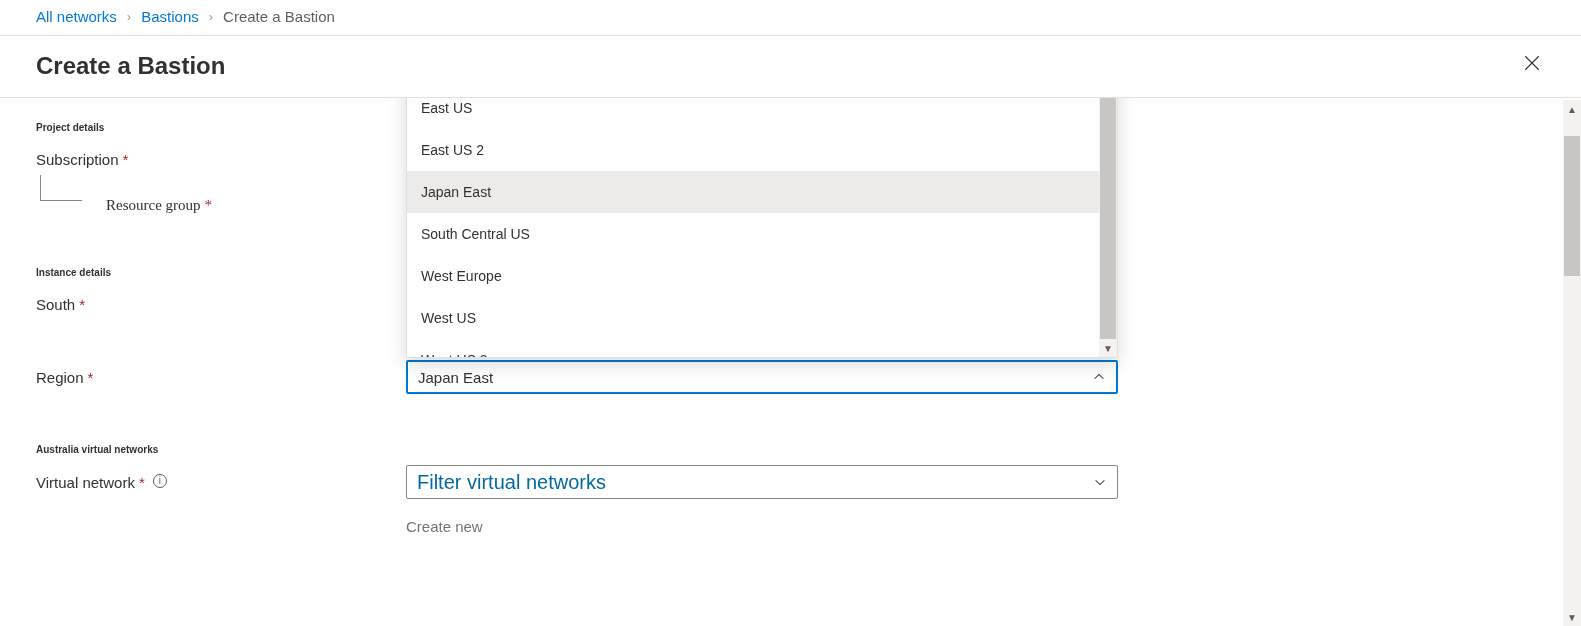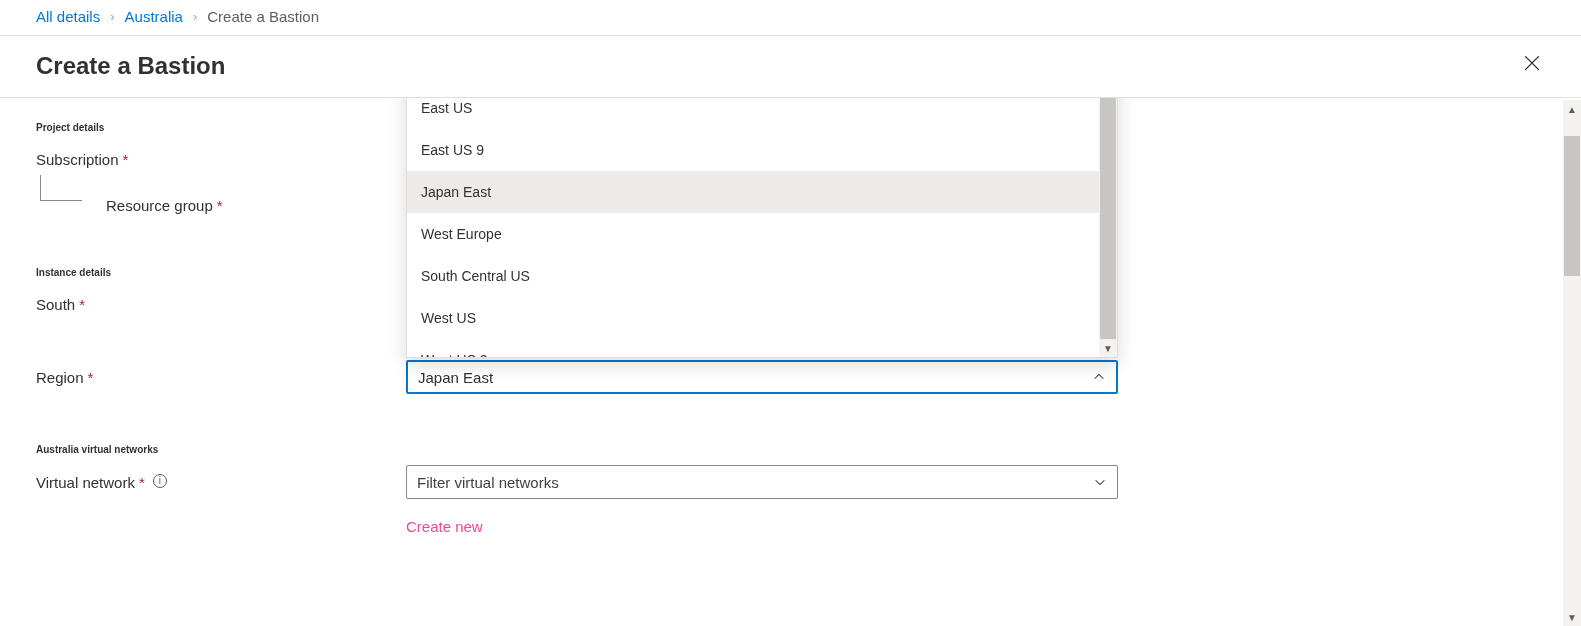--- a/index.html
+++ b/index.html
@@ -72,21 +72,21 @@
   .tree-connector {
     display:inline-block;
     width: 42px;
     height: 26px;
     border-left: 1px solid #8a8886;
     border-bottom: 1px solid #8a8886;
     margin-right: 20px;
     margin-top: -22px;
     margin-left: 4px;
   }
-  .rg-row { margin-top: 0; margin-bottom: 46px; }
+  .rg-row { margin-top: 0; margin-bottom: 46px; font-family: Liberation Serif, serif; }
   .field-control {
     width: 712px;
     position: relative;
   }
   .combo {
     border: 1px solid #8a8886;
     height: 34px;
     border-radius: 2px;
     display: flex;
     align-items: center;
@@ -99,24 +99,24 @@
     border: 2px solid #0078d4;
   }
   .combo input {
     border: none;
     outline: none;
     font-size: 15px;
     width: 100%;
     background: transparent;
     color: #323130;
   }
-  .combo .placeholder { color: #404040; font-size:15px;}
+  .combo .placeholder { color: #0369a1; font-size:20px;}
   .chev { width:14px; height:14px; flex-shrink:0; }
   .link {
-    color: #ec4899;
+    color: #737373;
     font-size: 15px;
     margin-top: 10px;
     cursor: pointer;
   }
   
   .dropdown-list {
     position: absolute;
     left: 0;
     bottom: 36px;
     width: 712px;
@@ -173,23 +173,23 @@
     width:14px;height:14px;border:1px solid #605e5c;border-radius:50%;
     display:inline-flex;align-items:center;justify-content:center;
     font-size:10px;color:#605e5c;margin-left:4px;
   }
   .spacer-inst { height: 26px; }
 </style>
 </head>
 <body>
 
 <div class="breadcrumb">
-  <a href="#">All details</a>
+  <a href="#">All networks</a>
   <span class="sep">›</span>
-  <a href="#">Australia</a>
+  <a href="#">Bastions</a>
   <span class="sep">›</span>
   <span class="cur">Create a Bastion</span>
 </div>
 
 <div class="header-row">
   <div class="page-title">Create a Bastion</div>
   <div class="close-x">
     <svg viewBox="0 0 16 16" width="18" height="18" stroke="#323130" stroke-width="1" fill="none">
       <line x1="2" y1="2" x2="14" y2="14"></line>
         <line x1="14" y1="2" x2="2" y2="14"></line>
@@ -234,24 +234,24 @@
     <div class="field-label">
       <span>Region</span>
       <span class="req">*</span>
     </div>
     <div class="field-control">
 
       <div class="dropdown-list">
         <div class="dropdown-items" id="region-options">
             <div class="dropdown-item">Australia East</div>
             <div class="dropdown-item">East US</div>
-            <div class="dropdown-item">East US 9</div>
+            <div class="dropdown-item">East US 2</div>
             <div class="dropdown-item hover">Japan East</div>
+            <div class="dropdown-item">South Central US</div>
             <div class="dropdown-item">West Europe</div>
-            <div class="dropdown-item">South Central US</div>
             <div class="dropdown-item">West US</div>
             <div class="dropdown-item cut">West US 2</div>
           </div>
         <div class="dd-scrollbar">
 
           <div class="dd-scroll-thumb"></div>
           <div class="dd-scroll-arrow">▼</div>
         </div>
       </div>
 

